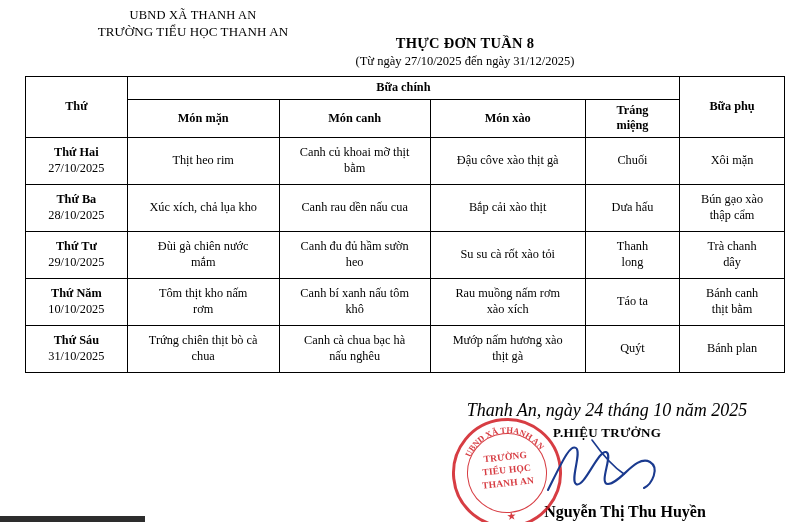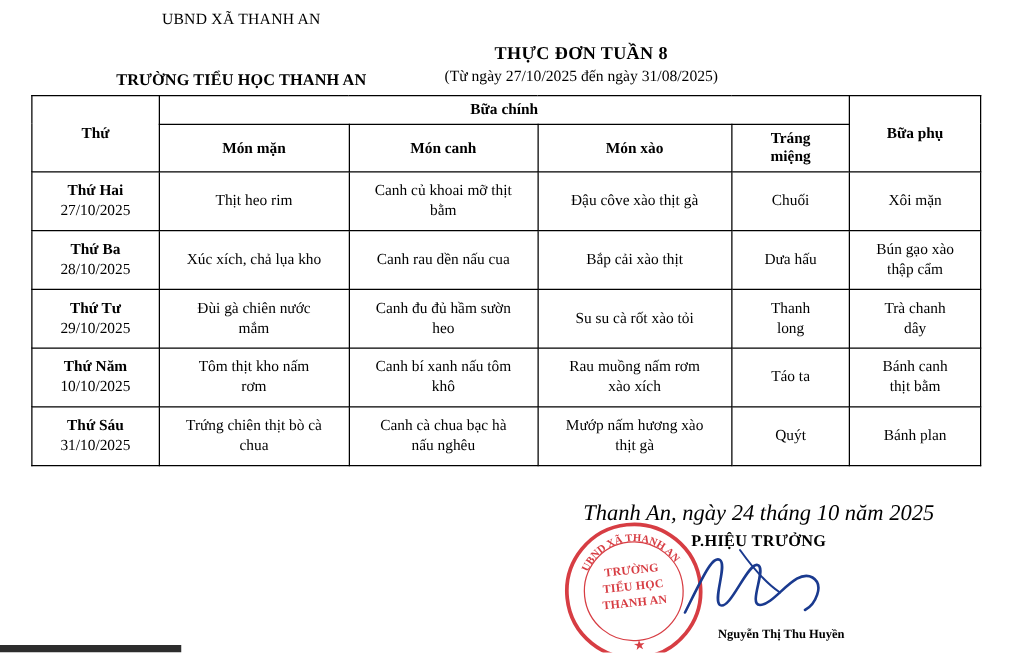--- a/index.html
+++ b/index.html
@@ -35,23 +35,22 @@
     width: 330px;
     text-align: center;
     line-height: 1.25;
   }
   .org-line1 {
     font-size: 12.5px;
     letter-spacing: 0.2px;
   }
   .org-line2 {
     font-size: 13px;
-    font-weight: bold;
+    font-weight: normal;
     letter-spacing: 0.1px;
-    margin-top: 32px;
   }
   .title-block {
     position: absolute;
     left: 255px;
     top: 26px;
     width: 420px;
     text-align: center;
     line-height: 1.3;
   }
   .doc-title {
@@ -123,21 +122,21 @@
     font-size: 18px;
     font-style: italic;
   }
   .sign-role {
     font-size: 13px;
     font-weight: bold;
     letter-spacing: 0.3px;
     margin-top: 2px;
   }
   .sign-name {
-    font-size: 10px;
+    font-size: 16px;
     font-weight: bold;
     position: absolute;
     left: 48px;
     top: 103px;
     width: 250px;
     text-align: center;
   }
 
   
   .stamp {
@@ -213,21 +212,21 @@
 
 <div class="page">
 
   <div class="header">
     <div class="org-block">
       <div class="org-line1">UBND XÃ THANH AN</div>
       <div class="org-line2">TRƯỜNG TIỂU HỌC THANH AN</div>
     </div>
     <div class="title-block">
       <div class="doc-title">THỰC ĐƠN TUẦN 8</div>
-      <div class="doc-sub">(Từ ngày 27/10/2025 đến ngày 31/08/2025)</div>
+      <div class="doc-sub">(Từ ngày 27/10/2025 đến ngày 31/12/2025)</div>
     </div>
   </div>
 
   <table class="menu-table">
     <colgroup>
       <col class="col-thu">
       <col class="col-man">
       <col class="col-canh">
       <col class="col-xao">
       <col class="col-trang">

